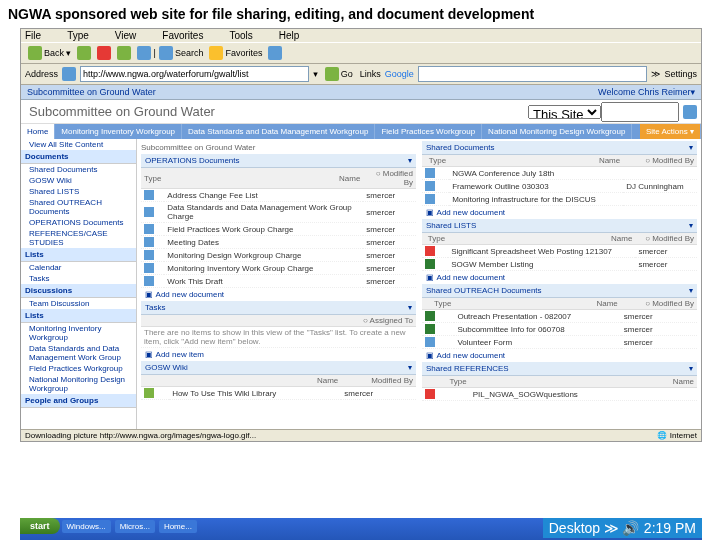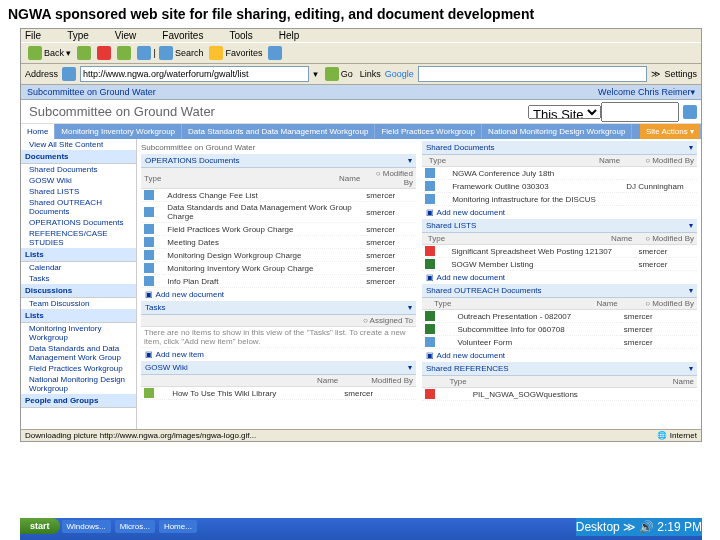--- a/index.html
+++ b/index.html
@@ -33,21 +33,21 @@
 .panel-hd{background:#e0ecf8;color:#003399;padding:2px 4px;font-size:8px;border-bottom:1px solid #bcd}
 .tbl{width:100%;border-collapse:collapse;font-size:8px}
 .tbl th{background:#f0f0f0;text-align:right;padding:1px 3px;border-bottom:1px solid #ddd;color:#666;font-weight:normal}
 .tbl td{padding:1px 3px;border-bottom:1px dotted #eee;color:#333}
 .fico{display:inline-block;width:10px;height:10px;background:#7cb342;margin-right:2px;vertical-align:middle}
 .fico.b{background:#5b9bd5}.fico.r{background:#e53935}.fico.x{background:#2e7d32}
 .addlink{color:#003399;padding:2px 4px;display:flex;align-items:center;gap:3px}
 .taskbar{position:absolute;bottom:0;left:20px;width:682px;height:22px;background:linear-gradient(#3168d5,#2456b8);display:flex;align-items:flex-start;font-size:9px;color:#fff}
 .start{background:linear-gradient(#5fa33a,#3a7a1e);padding:3px 10px;font-weight:bold;border-radius:0 8px 8px 0}
 .tbitem{background:#3a77d8;margin:2px;padding:2px 5px;border-radius:2px;font-size:8px}
-.tray{margin-left:auto;background:#1f8ad4;padding:2px 0;font-size:12px}
+.tray{margin-left:auto;background:#1f8ad4;padding:2px 6px;font-size:14px}
 .welcome{margin-left:auto}
 select{font-size:13px;height:14px}
 </style>
 </head>
 <body>
 
 <div class="slide-title">NGWA sponsored web site for file sharing, editing, and document development</div>
 
 <div class="ie">
   <div class="menubar">
@@ -179,21 +179,21 @@
                 <td>Monitoring Design Workgroup Charge</td>
                 <td>smercer</td>
               </tr>
           <tr>
                 <td><span class="fico b"></span></td>
                 <td>Monitoring Inventory Work Group Charge</td>
                 <td>smercer</td>
               </tr>
           <tr>
                 <td><span class="fico b"></span></td>
-                <td>Info Plan Draft</td>
+                <td>Work This Draft</td>
                 <td>smercer</td>
               </tr>
         </tbody>
           </table>
         <div class="addlink">▣ <span>Add new document</span></div>
 
         <div class="panel-hd"><span>Tasks</span> <span style="float:right">▾</span></div>
         <table class="tbl">
           <tbody>
               <tr>

